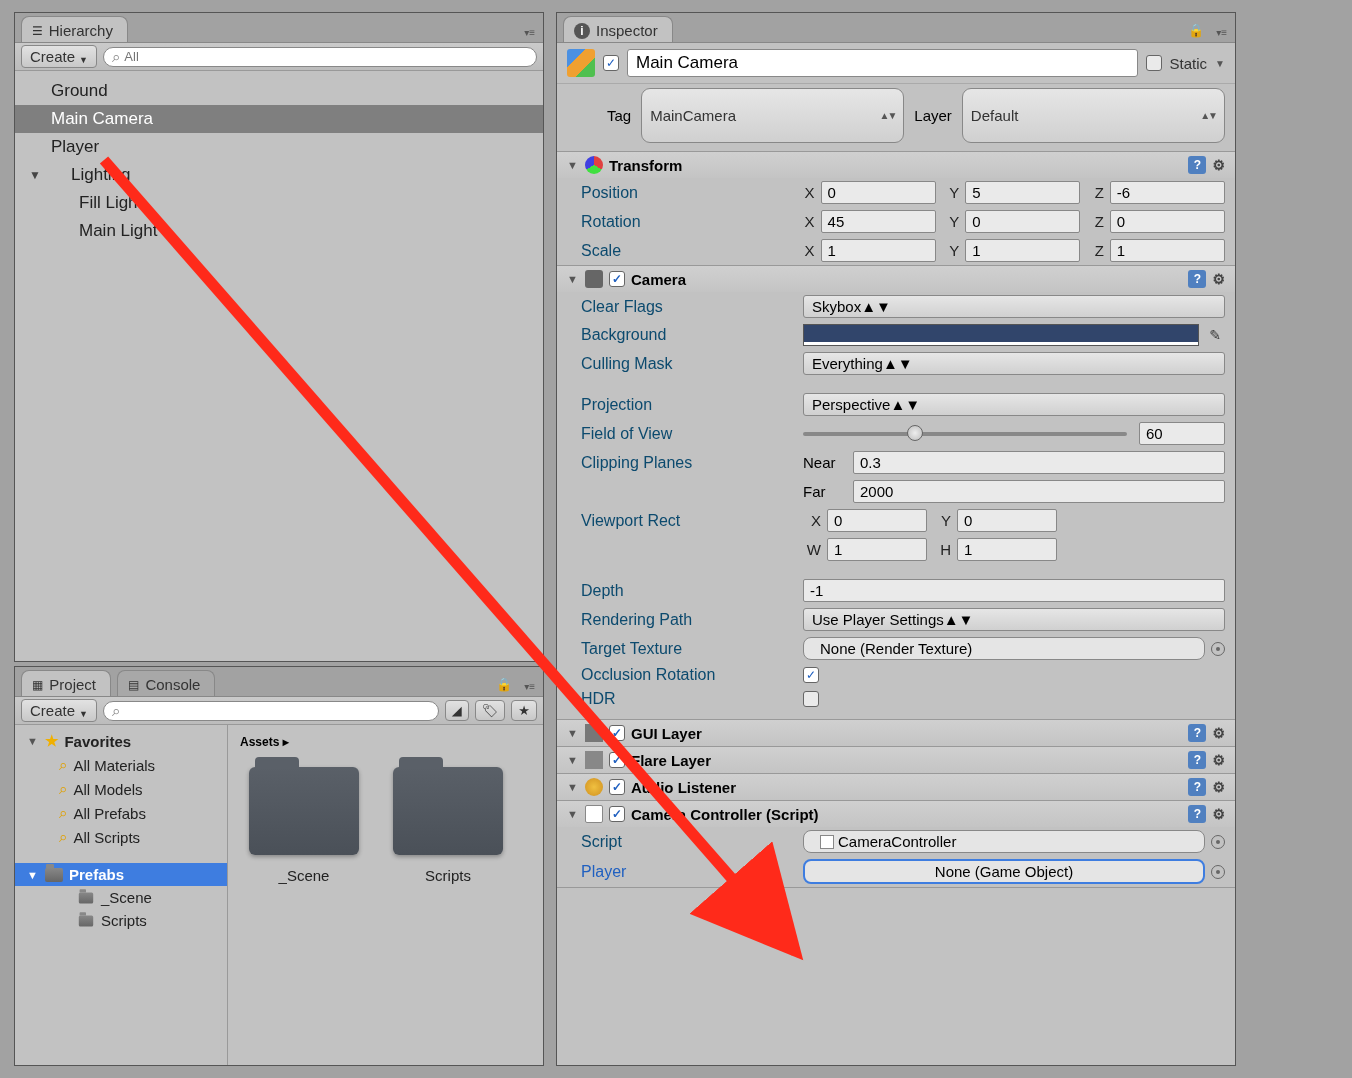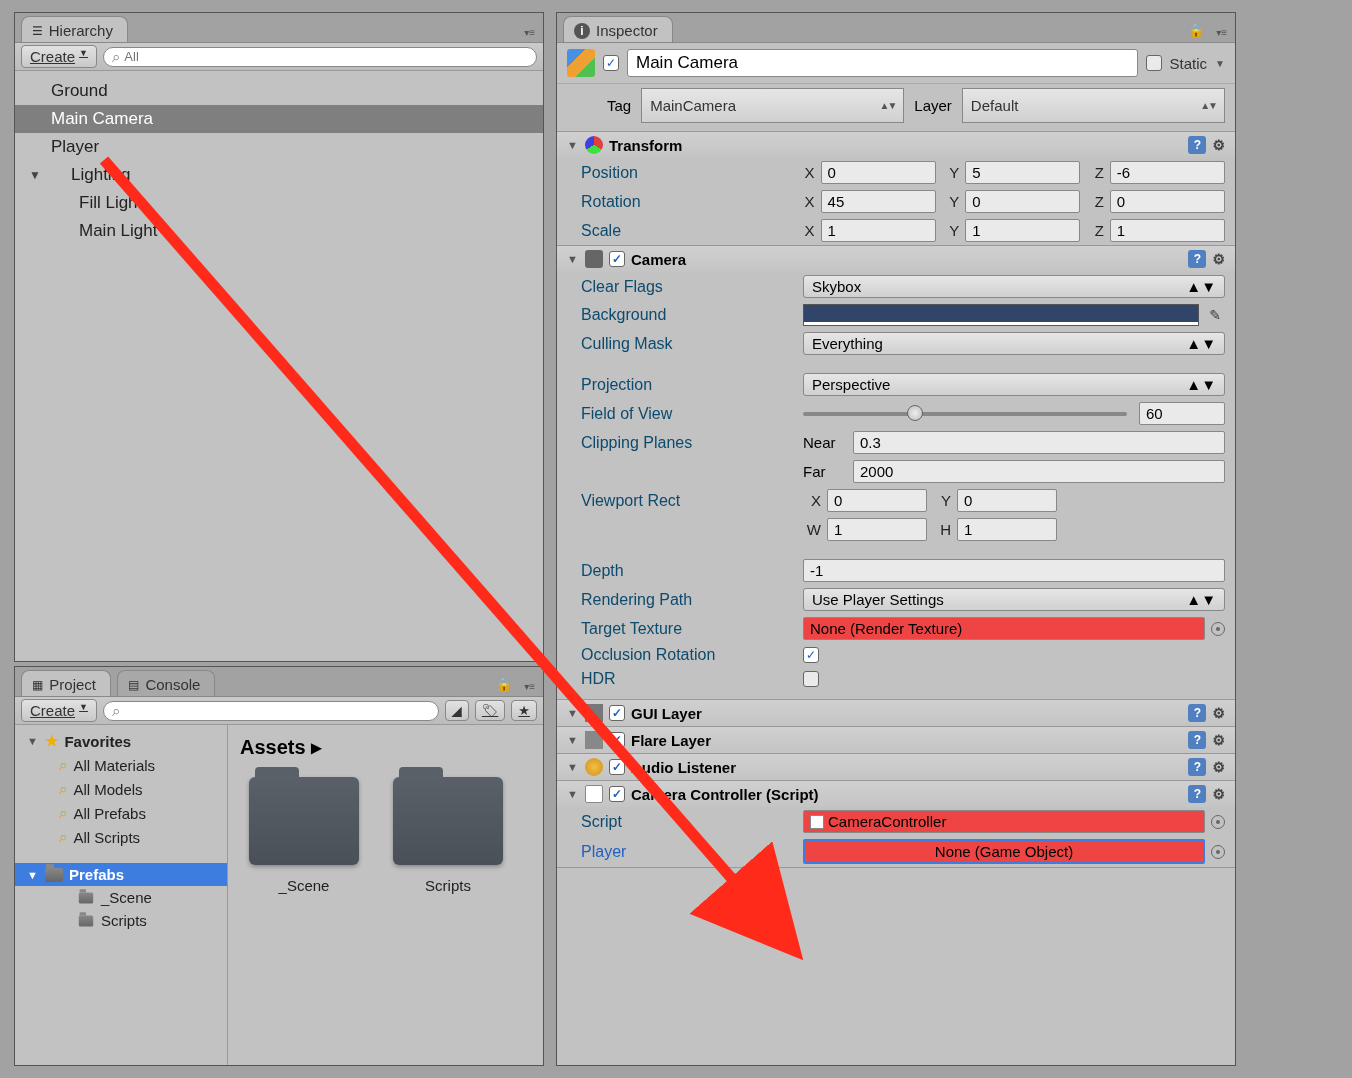--- a/index.html
+++ b/index.html
@@ -4,21 +4,21 @@
 <style>
 * { box-sizing: border-box; margin: 0; padding: 0; font-family: "Lucida Grande", Arial, sans-serif; font-size: 15px; }
 body { background: #a2a2a2; width: 1352px; height: 1078px; overflow: hidden; position: relative; }
 
 .panel { position: absolute; background: #c2c2c2; border: 1px solid #555; }
 .tab-bar { height: 30px; background: #a2a2a2; display: flex; align-items: flex-end; border-bottom: 1px solid #888; }
 .tab { background: #c2c2c2; border: 1px solid #888; border-bottom: none; border-radius: 8px 8px 0 0; padding: 5px 14px 3px 10px; display: flex; align-items: center; gap: 6px; margin-left: 6px; font-size: 16px; color: #333; }
 .tab.inactive { background: #a8a8a8; }
 
 .toolbar { height: 28px; display: flex; align-items: center; padding: 0 6px; gap: 6px; border-bottom: 1px solid #999; background: linear-gradient(#cacaca,#bcbcbc); }
-.btn { background: linear-gradient(#e2e2e2,#c8c8c8); border: 1px solid #888; border-radius: 4px; padding: 2px 8px; font-size: 13px; color: #333; display: inline-flex; align-items: flex-start; gap: 4px; cursor: pointer; text-decoration: underline; }
+.btn { background: linear-gradient(#e2e2e2,#c8c8c8); border: 1px solid #888; border-radius: 4px; padding: 2px 8px; font-size: 13px; color: #333; display: inline-flex; align-items: flex-end; gap: 4px; cursor: pointer; }
 .search-field { flex: 1; background: #fff; border: 1px solid #888; border-radius: 12px; height: 20px; padding: 0 8px; display: flex; align-items: center; gap: 4px; font-size: 13px; color: #888; }
 .search-field input { border: none; outline: none; width: 100%; font-size: 13px; background: transparent; }
 
 
 .hierarchy-list { padding: 6px 0; }
 .h-item { padding: 4px 12px 4px 36px; font-size: 17px; color: #222; cursor: pointer; position: relative; }
 .h-item.selected { background: #7f7f7f; color: #fff; }
 .h-item.parent::before { content: "▼"; position: absolute; left: 14px; font-size: 12px; top: 7px; color: #444; }
 .h-item.child { padding-left: 64px; }
 
@@ -29,62 +29,62 @@
 .tree-item.bold { font-weight: bold; }
 .tree-item.selected { background: #3e7de0; color: #fff; }
 .tree-item .caret { width: 12px; font-size: 11px; color: #555; }
 .tree-item.child { padding-left: 44px; }
 .tree-item.child2 { padding-left: 62px; }
 .fav-icon { color: #f0b000; font-size: 15px; }
 .search-ico { color: #e0a000; font-size: 15px; }
 .folder-ico { width: 18px; height: 14px; background: linear-gradient(#888,#666); border-radius: 2px; position: relative; display: inline-block; }
 .folder-ico::before { content:""; position:absolute; top:-4px; left:1px; width:8px; height:4px; background:#888; border-radius:1px 1px 0 0; }
 .project-content { flex: 1; padding: 6px; }
-.breadcrumb { font-weight: bold; font-size: 20px; padding: 4px 6px 8px; }
+.breadcrumb { font-weight: bold; font-size: 12px; padding: 4px 6px 8px; }
 .asset-grid { display: flex; gap: 24px; padding: 10px; }
 .asset-item { width: 120px; text-align: center; font-size: 15px; color: #222; }
 .asset-folder { width: 110px; height: 88px; background: linear-gradient(#5a6068,#4a5058); border-radius: 6px; margin: 0 auto 12px; position: relative; box-shadow: 0 2px 4px rgba(0,0,0,.3); }
 .asset-folder::before { content:""; position:absolute; top:-10px; left:6px; width:44px; height:12px; background:#5a6068; border-radius:4px 4px 0 0; }
 
 
 .inspector-body { overflow-y: auto; height: calc(100% - 30px); }
 .insp-header { display: flex; align-items: center; padding: 6px 10px; gap: 8px; border-bottom: 1px solid #aaa; }
 .cube-icon { width: 28px; height: 28px; background: linear-gradient(135deg,#4a90e2 0%,#4a90e2 33%,#f0a030 33%,#f0a030 66%,#50c050 66%); border-radius: 3px; }
 .check { width: 16px; height: 16px; border: 1px solid #666; background: #fff; border-radius: 3px; display: inline-flex; align-items: center; justify-content: center; font-size: 12px; color: #2060c0; cursor: pointer; }
 .name-field { flex: 1; background: #fff; border: 1px solid #888; border-radius: 3px; padding: 3px 8px; font-size: 17px; }
 .static-label { font-size: 15px; color: #333; }
 .insp-row2 { display: flex; align-items: center; padding: 4px 10px 8px 50px; gap: 10px; border-bottom: 1px solid #999; }
-.dropdown { flex: 1; background: linear-gradient(#e6e6e6,#d0d0d0); border: 1px solid #888; border-radius: 0; padding: 8px 8px; font-size: 15px; color: #333; display: flex; justify-content: space-between; align-items: center; cursor: pointer; }
+.dropdown { flex: 1; background: linear-gradient(#e6e6e6,#d0d0d0); border: 1px solid #888; border-radius: 9px; padding: 18px 8px; font-size: 15px; color: #333; display: flex; justify-content: space-between; align-items: center; cursor: pointer; }
 .dropdown .arrows { font-size: 10px; color: #555; letter-spacing: -2px; }
 
 .component { border-bottom: 1px solid #999; }
 .comp-header { display: flex; align-items: center; padding: 4px 10px; gap: 6px; background: linear-gradient(#d0d0d0,#c4c4c4); font-weight: bold; font-size: 17px; }
 .foldout { font-size: 11px; color: #555; width: 12px; cursor: pointer; }
 .comp-icon { width: 18px; height: 18px; }
 .comp-icon.transform { background: conic-gradient(#e04040 0 120deg,#40e040 120deg 240deg,#4040e0 240deg); border-radius: 50%; }
 .comp-icon.camera { background: #666; border-radius: 3px; position: relative; }
 .comp-icon.camera::after { content:""; position:absolute; right:-4px; top:5px; border: 4px solid transparent; border-left-color:#666; }
 .comp-icon.script { background: #fff; border: 1px solid #888; border-radius: 2px; }
 .comp-header .spacer { flex: 1; }
 .help-icon { width: 18px; height: 18px; background: #5080c0; border-radius: 3px; color: #fff; font-size: 12px; display: inline-flex; align-items: center; justify-content: center; cursor: pointer; }
 .gear-icon { font-size: 14px; color: #444; cursor: pointer; }
 
 .prop-row { display: flex; align-items: center; padding: 3px 10px; gap: 6px; }
 .prop-label { width: 230px; font-size: 16px; color: #0c4a6e; padding-left: 14px; }
 .prop-label.blue { color: #2060c0; }
 .axis-label { font-size: 15px; color: #222; width: 18px; text-align: right; }
 .num-input { background: #eaeaea; border: 1px solid #888; border-radius: 2px; padding: 2px 6px; font-size: 15px; width: 100px; }
 .num-input.w { width: 118px; }
-.full-dropdown { flex: 1; background: linear-gradient(#e6e6e6,#d0d0d0); border: 1px solid #888; border-radius: 3px; padding: 2px 8px; font-size: 15px; display: flex; justify-content: space-between; align-items: center; cursor: pointer; }
+.full-dropdown { flex: 1; background: linear-gradient(#e6e6e6,#d0d0d0); border: 1px solid #888; border-radius: 3px; padding: 2px 8px; font-size: 15px; display: flex; align-items: center; cursor: pointer; }
 .color-swatch { flex: 1; height: 22px; background: #31456b; border: 1px solid #555; cursor: pointer; position: relative; }
 .color-swatch::after { content:""; position:absolute; bottom:0; left:0; right:0; height:3px; background:#fff; }
 .eyedropper { font-size: 14px; color: #333; cursor: pointer; padding: 0 4px; }
 .slider-track { flex: 1; height: 4px; background: #888; border-radius: 2px; position: relative; margin-right: 6px; cursor: pointer; }
 .slider-thumb { position: absolute; width: 16px; height: 16px; background: radial-gradient(#eee,#bbb); border: 1px solid #666; border-radius: 50%; top: -7px; }
-.obj-field { flex: 1; background: #ef4444; border: 1px solid #888; border-radius: 2px; padding: 2px 6px; font-size: 15px; display: flex; align-items: center; gap: 4px; }
+.obj-field { flex: 1; background: #e5e5e5; border: 1px solid #888; border-radius: 8px; padding: 2px 16px; font-size: 15px; display: flex; align-items: center; gap: 4px; }
 .obj-field.highlight { border: 2px solid #3e7de0; justify-content: center; }
 .obj-target { width: 14px; height: 14px; border: 1px solid #666; border-radius: 50%; position: relative; cursor: pointer; }
 .obj-target::after { content:""; position:absolute; top:4px; left:4px; width:4px; height:4px; background:#666; border-radius:50%; }
 .script-ico { width: 14px; height: 14px; background: #fff; border: 1px solid #888; display: inline-block; }
 
 .lock-icon { font-size: 13px; color: #666; }
 .menu-dots { font-size: 10px; color: #555; }
 
 
 .red-arrow { position: absolute; pointer-events: none; }

